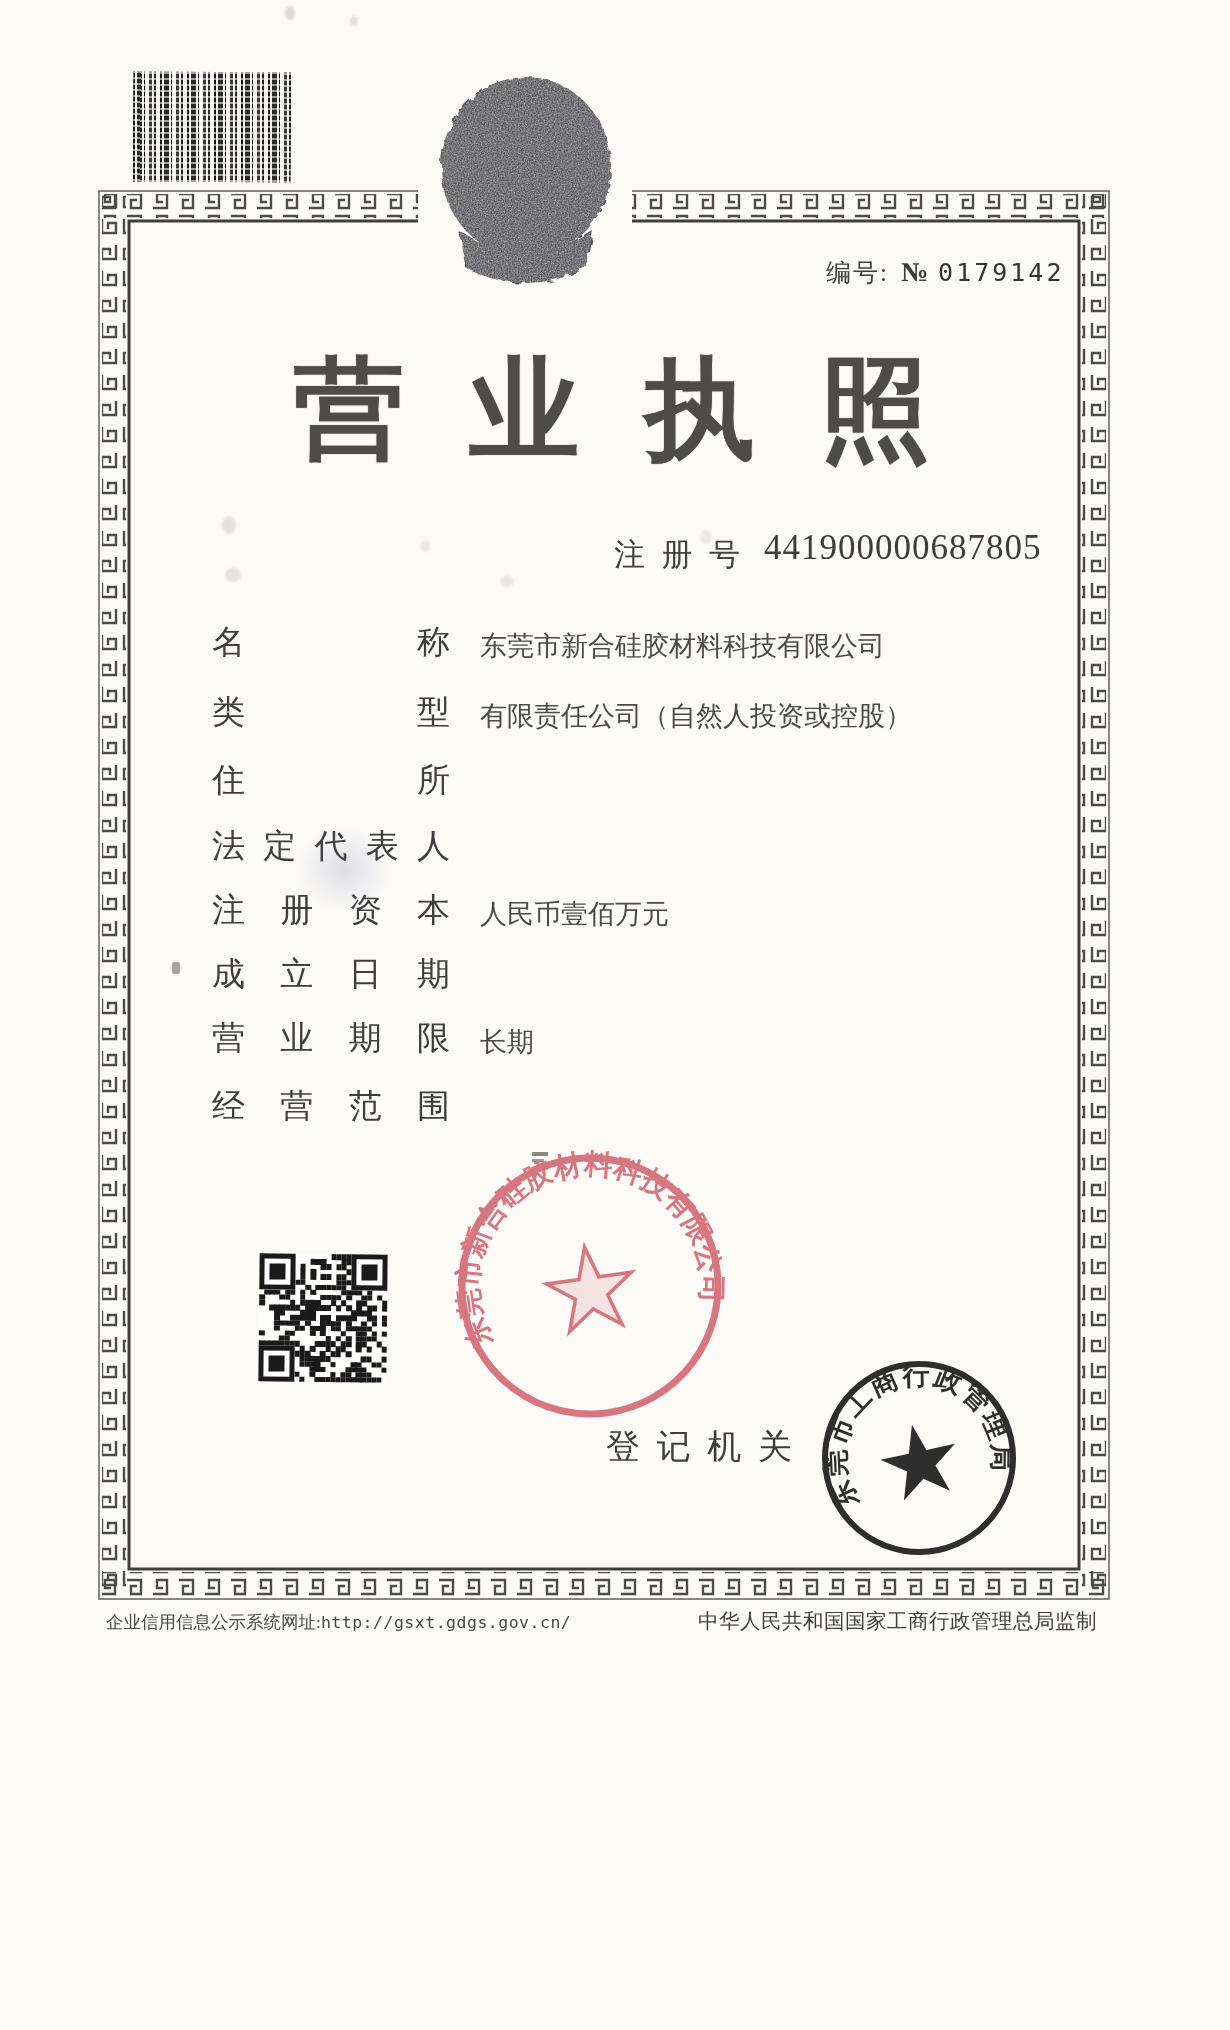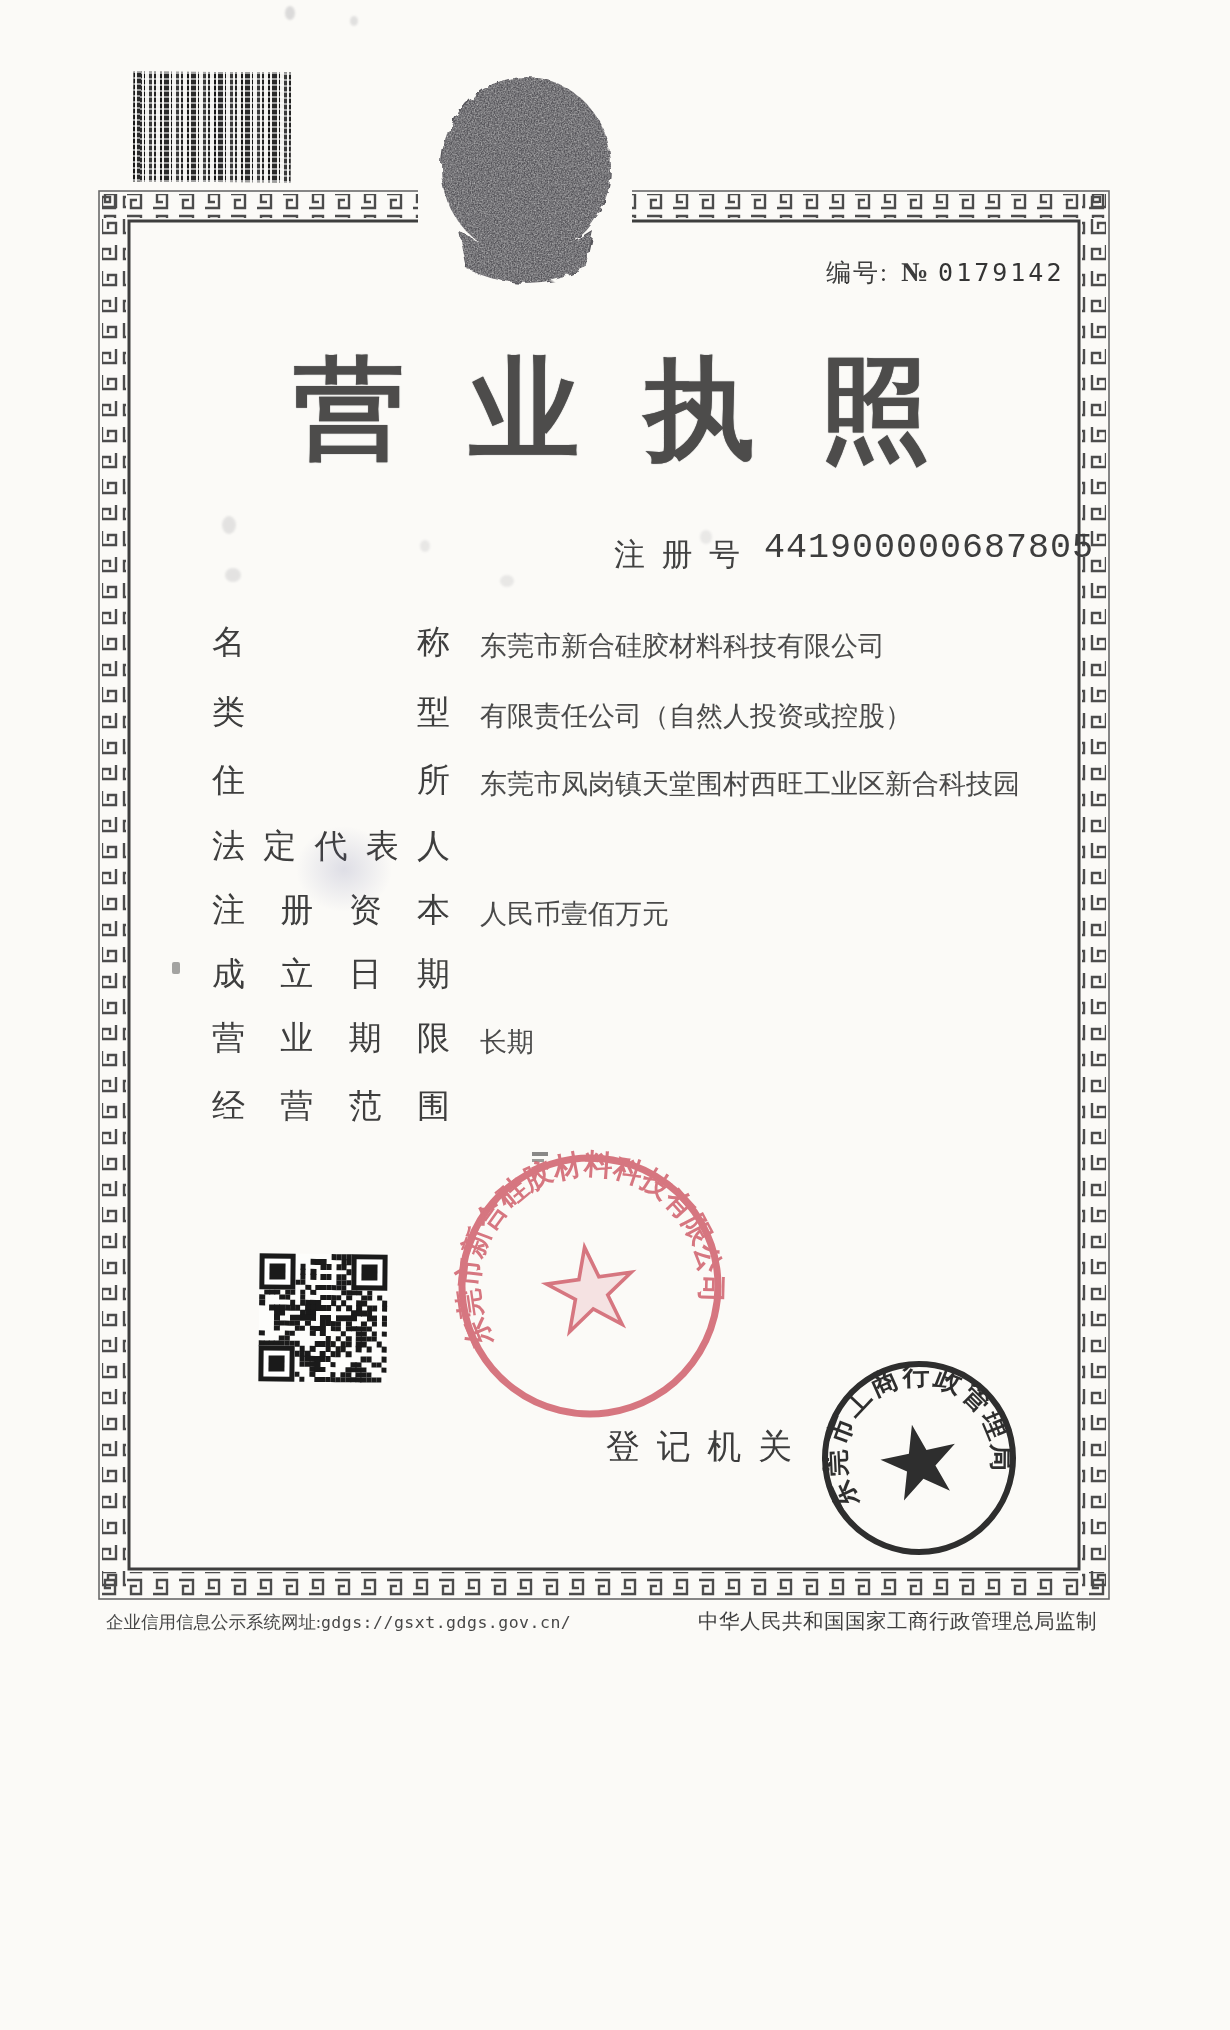--- a/index.html
+++ b/index.html
@@ -24,21 +24,21 @@
   
   .title{position:absolute;left:294px;top:344px;width:636px;font-size:110px;line-height:130px;
     font-weight:900;font-family:"DejaVu Sans",sans-serif;color:#403f3f;opacity:.93;
     text-shadow:0 0 1px #5a5a5a;}
 
   
   [data-spread]{display:flex;justify-content:space-between;}
 
   
   .regno-label{position:absolute;left:614px;top:534px;width:126px;font-size:31px;font-weight:500;color:#424242;}
-  .regno-value{position:absolute;left:764px;top:528px;font-size:35px;font-family:Liberation Mono, monospace;
+  .regno-value{position:absolute;left:764px;top:528px;font-size:35px;font-family:Liberation Serif, serif;
     letter-spacing:1px;color:#3d3d3d;}
 
   
   .f-label{position:absolute;left:212px;width:238px;font-size:33px;font-weight:500;color:#3e3e3e;line-height:40px;}
   .f-value{position:absolute;left:480px;width:590px;font-size:27px;color:#4a4a4a;line-height:36px;white-space:nowrap;}
   .scope-text{position:absolute;left:466px;top:1074px;width:566px;font-size:21.5px;line-height:24.5px;
     color:#454545;text-align:justify;white-space:normal;}
   .scope-text .seg-bold{font-weight:bold;color:#383838;}
 
   
@@ -148,21 +148,20 @@
   <div class="f-label" style="top:692px;" data-spread="true">
       <span>类</span>
       <span>型</span>
     </div>
   <div class="f-value" style="top:698px;">有限责任公司（自然人投资或控股）</div>
 
   <div class="f-label" style="top:760px;" data-spread="true">
       <span>住</span>
       <span>所</span>
     </div>
-  <div class="f-value" style="top:766px;">东莞市凤岗镇天堂围村西旺工业区新合科技园</div>
 
   <div class="f-label" style="top:826px;" data-spread="true">
       <span>法</span>
       <span>定</span>
       <span>代</span>
       <span>表</span>
       <span>人</span>
     </div>
 
   <div class="f-label" style="top:890px;" data-spread="true">
@@ -474,21 +473,21 @@
       <defs>
           <path id="arcB" d="M 38.9 137.3 A 74 74 0 1 1 173.1 137.3" fill="none"></path>
         </defs>
       <text font-size="27" fill="#1d1d1d" letter-spacing="2.5" font-family="Liberation Serif, serif" font-weight="bold">
         <textPath href="#arcB">东莞市工商行政管理局</textPath>
       </text>
       <polygon transform="translate(106 112) scale(40)" points="0,-1 0.224,-0.309 0.951,-0.309 0.363,0.118 0.588,0.809 0,0.382 -0.588,0.809 -0.363,0.118 -0.951,-0.309 -0.224,-0.309" fill="#1d1d1d"></polygon>
     </g>
   </svg>
 
-  <div class="footer-left"><span>企业信用信息公示系统网址:</span><span class="url">gdgs://gsxt.gdgs.gov.cn/</span></div>
+  <div class="footer-left"><span>企业信用信息公示系统网址:</span><span class="url">http://gsxt.gdgs.gov.cn/</span></div>
   <div class="footer-right">中华人民共和国国家工商行政管理总局监制</div>
 
   <div class="noise" style="left:285px;top:6px;width:10px;height:14px;opacity:.22;"></div>
   <div class="noise" style="left:350px;top:16px;width:8px;height:10px;opacity:.18;"></div>
   <div class="noise" style="left:222px;top:516px;width:14px;height:18px;opacity:.16;"></div>
   <div class="noise" style="left:420px;top:540px;width:10px;height:12px;opacity:.13;"></div>
   <div class="noise" style="left:700px;top:530px;width:12px;height:14px;opacity:.12;"></div>
   <div class="noise" style="left:225px;top:568px;width:16px;height:14px;opacity:.16;"></div>
   <div class="noise" style="left:500px;top:575px;width:14px;height:12px;opacity:.13;"></div>
   <div class="blue-smudge"></div>

